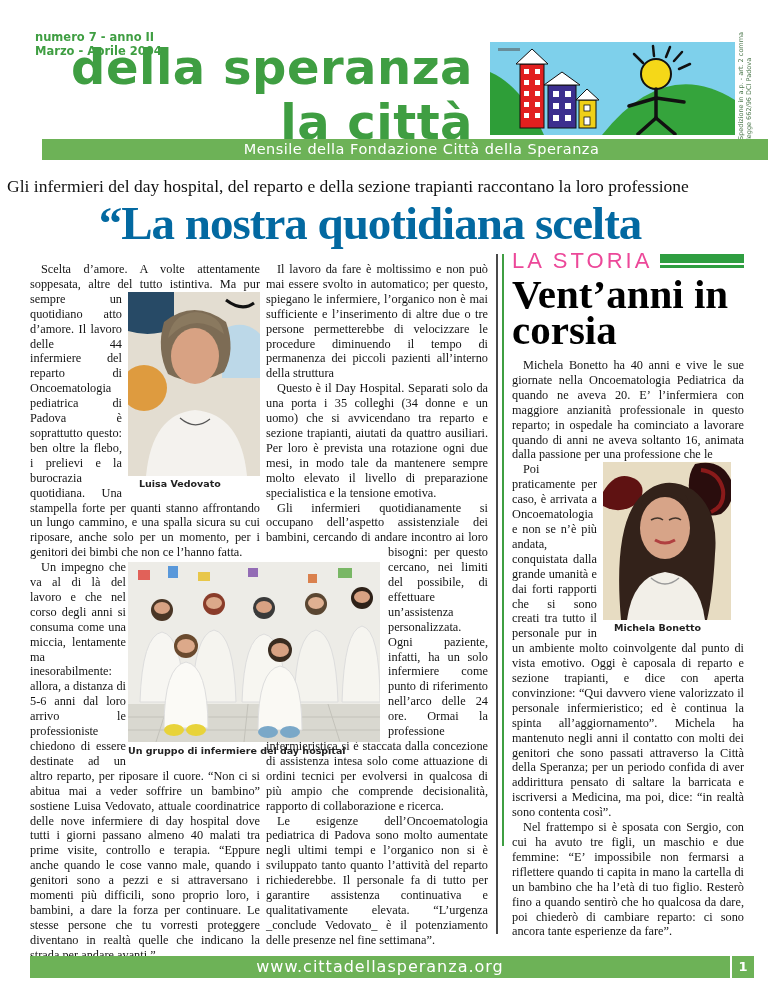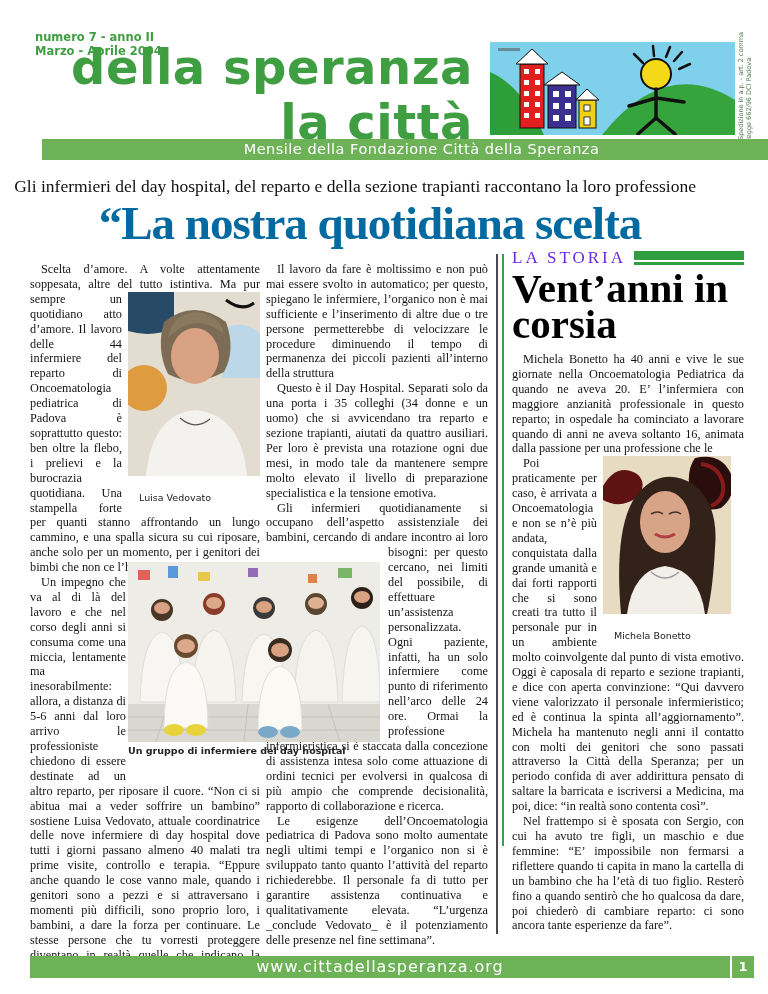--- a/index.html
+++ b/index.html
@@ -14,49 +14,49 @@
          font-size:48px;line-height:55px;letter-spacing:0.5px;}
   .logo-box{position:absolute;left:490px;top:42px;width:245px;height:93px;}
   .postal{position:absolute;left:737px;top:140px;transform:rotate(-90deg);
          transform-origin:0 0;width:100px;font-family:"DejaVu Sans",sans-serif;
          font-size:6.5px;line-height:8px;color:#4f7a4f;white-space:nowrap;}
   .banner{position:absolute;left:42px;top:139px;width:759px;height:21px;background:#6db257;
          color:#ffffff;text-align:center;font-family:"DejaVu Sans",sans-serif;
          font-size:14.5px;line-height:21px;letter-spacing:0.5px;}
 
   
-  .kicker{position:absolute;left:0;top:176px;width:696px;text-align:right;
+  .kicker{position:absolute;left:0;top:176px;width:696px;text-align:center;
          font-size:17.5px;color:#111;}
   .headline{position:absolute;left:0;top:196px;width:740px;text-align:center;
          font-weight:700;font-size:47px;letter-spacing:-1px;color:#0369a1;}
 
   
   .bodytext{font-size:12.3px;line-height:14.9px;text-align:justify;color:#141414;}
   .bodytext p{margin:0;text-indent:11px;}
   .col1{position:absolute;left:30px;top:262px;width:230px;}
   .col2{position:absolute;left:266px;top:262px;width:222px;}
   .col3{position:absolute;left:512px;top:248px;width:232px;}
   .rule-dark{position:absolute;left:496px;top:254px;width:1.5px;height:680px;background:#4a4a4a;}
   .rule-green{position:absolute;left:502px;top:254px;width:2px;height:592px;background:#3f9e42;}
 
   
   .storia-row{display:flex;align-items:center;gap:8px;margin-bottom:2px;}
-  .storia-label{font-family:Liberation Serif, serif;font-size:17px;letter-spacing:3px;
-         color:#6d28d9;white-space:nowrap;}
+  .storia-label{font-family:Liberation Sans, sans-serif;font-size:22px;letter-spacing:3px;
+         color:#ec4899;white-space:nowrap;}
   .storia-bars{flex:1;}
   .storia-bars .b1{height:9px;background:#2f9e41;margin-bottom:2px;}
   .storia-bars .b2{height:2.5px;background:#2f9e41;}
   .sidebar-title{font-family:"Liberation Serif",serif;font-weight:700;font-size:41px;
          line-height:36px;margin:0 0 10px 0;color:#000;}
 
   
   .photo-block{display:block;}
   .float-right{float:right;margin:0 0 2px 6px;}
   .caption{display:block;font-family:"DejaVu Sans",sans-serif;font-size:9.5px;
-         font-weight:400;color:#222;margin-top:16px;line-height:12px;}
+         font-weight:700;color:#222;margin-top:2px;line-height:12px;}
   .spacer-r{float:right;width:134px;height:200px;}
   .spacer-l{float:left;width:122px;height:186px;}
   .group-photo{position:absolute;left:128px;top:562px;width:252px;height:180px;z-index:2;}
   .group-caption{position:absolute;left:128px;top:745px;z-index:2;
          font-family:"DejaVu Sans",sans-serif;font-size:9.5px;font-weight:700;color:#222;}
 
   
   .footer-bar{position:absolute;left:30px;top:956px;width:700px;height:22px;background:#6db257;
          color:#fff;text-align:center;font-family:"DejaVu Sans",sans-serif;
          font-size:16px;line-height:22px;letter-spacing:1px;}

